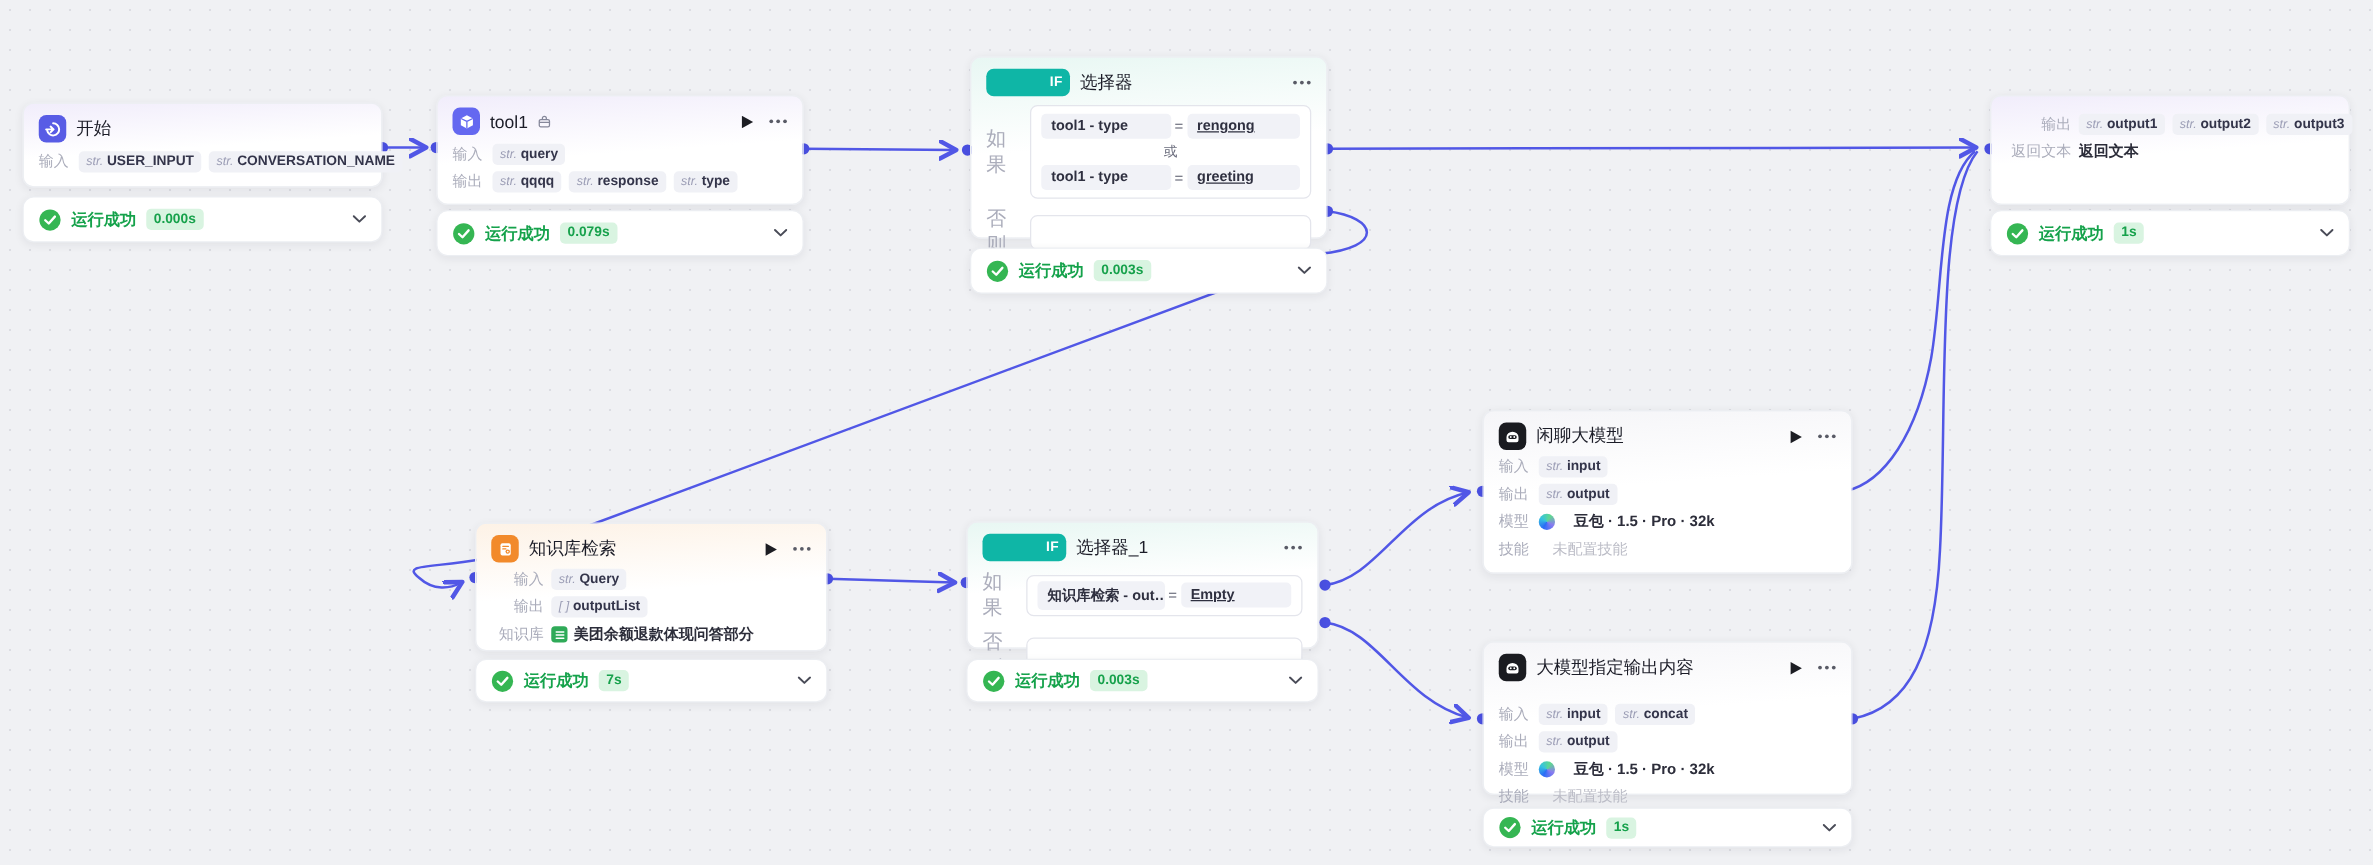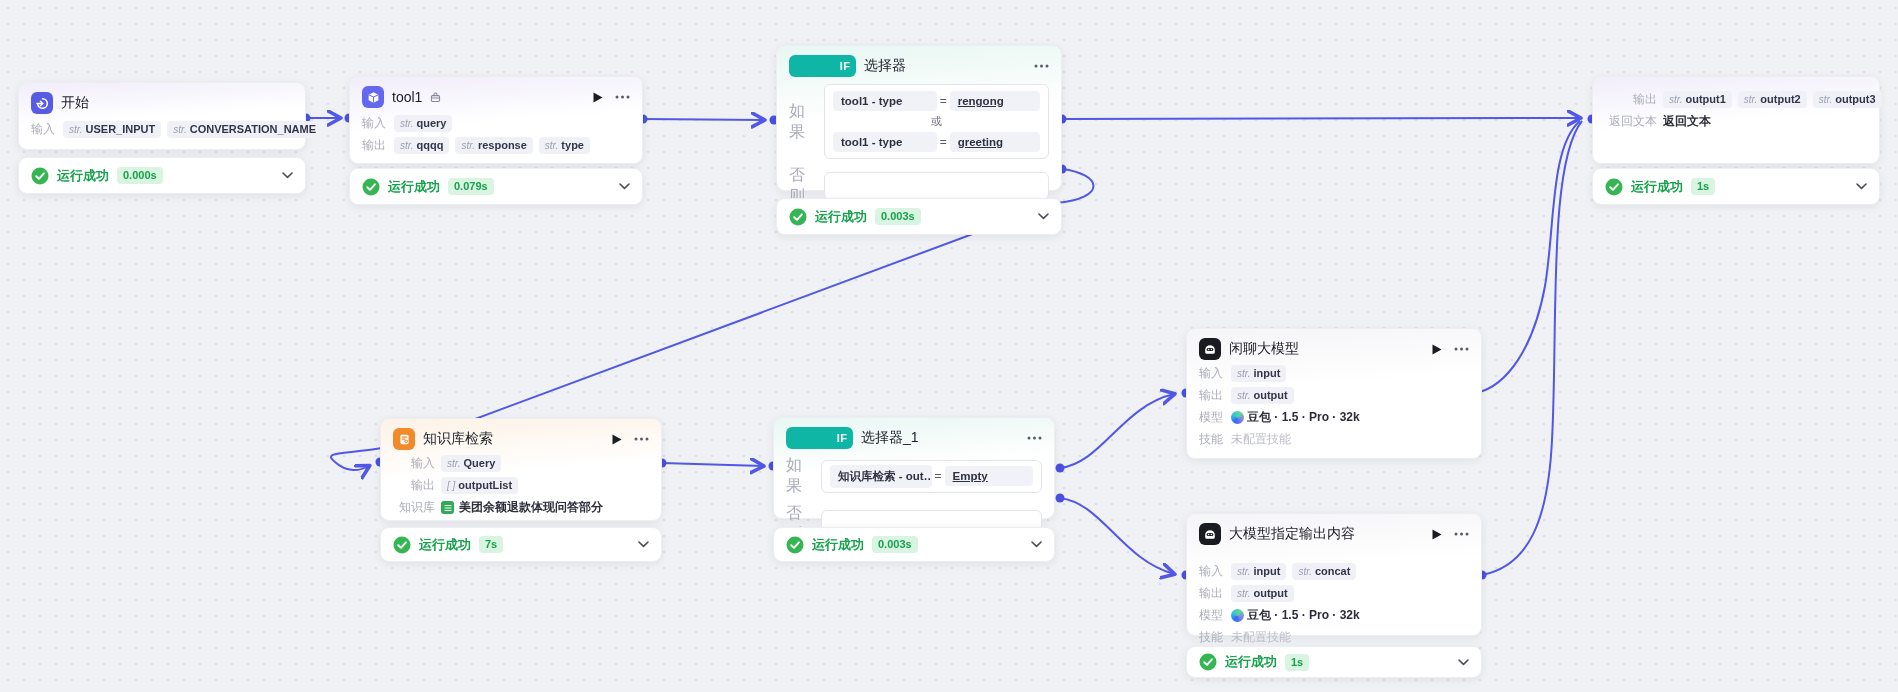--- a/index.html
+++ b/index.html
@@ -34,23 +34,23 @@
   .ntitle{font-size:14px;font-weight:400;color:#1c1d28;white-space:nowrap;}
   .head-actions{margin-left:auto;display:flex;align-items:center;gap:12px;}
   .hbtn{display:flex;align-items:center;cursor:pointer;}
   .nrow{display:flex;align-items:center;gap:6px;margin-top:5px;font-size:12px;}
   .rlabel{color:#abadbb;flex:none;text-align:left;}
   .w26{width:26px;} .w42{width:42px;text-align:right;} .w52{width:52px;text-align:right;}
   .tag{background:#f0f1f6;border-radius:4px;padding:2px 6px;display:inline-flex;gap:3px;align-items:baseline;line-height:13px;}
   .ttype{color:#9b9db5;font-size:10px;}
   .tname{color:#33344a;font-weight:700;font-size:11px;}
   .plain-val{color:#2c2d3a;font-weight:700;}
-  .muted-val{color:#bcbdc7;}
+  .muted-val{color:#bcbdc7;margin-left:11px;}
   .kbname{color:#2c2d3a;font-weight:600;display:inline-flex;align-items:center;gap:5px;}
-  .model-val{color:#2c2d3a;font-weight:600;display:inline-flex;align-items:center;gap:3px;}
+  .model-val{color:#2c2d3a;font-weight:600;display:inline-flex;align-items:center;gap:15px;}
   .model-dot{width:13px;height:13px;border-radius:50%;flex:none;
     background:conic-gradient(from 210deg,#2b6cf6,#35c3e0,#5fd98e,#8a7bf0,#2b6cf6);}
   .kb-ico{width:13px;height:13px;border-radius:3px;background:#2faa58;display:inline-flex;align-items:center;justify-content:center;flex:none;}
   .sel-row{display:flex;gap:7px;margin-top:6px;align-items:center;}
   .cond-group{flex:1;border:1px solid #e4e5ec;border-radius:6px;padding:6px 8px;background:#fff;min-width:0;}
   .cond-line{display:flex;align-items:center;gap:3px;}
   .opnd{background:#f1f2f7;border-radius:4px;padding:4px 8px;font-size:11.5px;color:#2f3040;flex:1.18;white-space:nowrap;overflow:hidden;font-weight:600;}
   .opnd.val{flex:1;text-decoration:underline;}
   .op{color:#555768;font-size:12px;flex:none;}
   .or-line{text-align:center;color:#6a6c7c;font-size:11px;margin:3px 0;}

